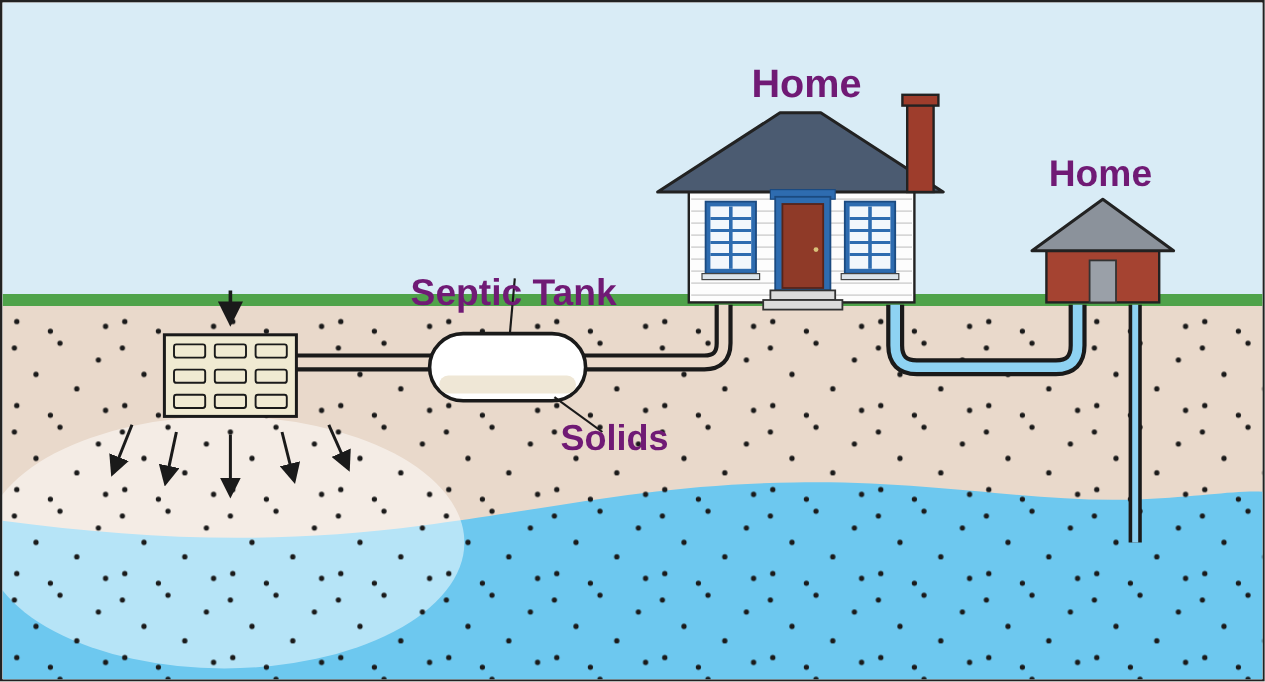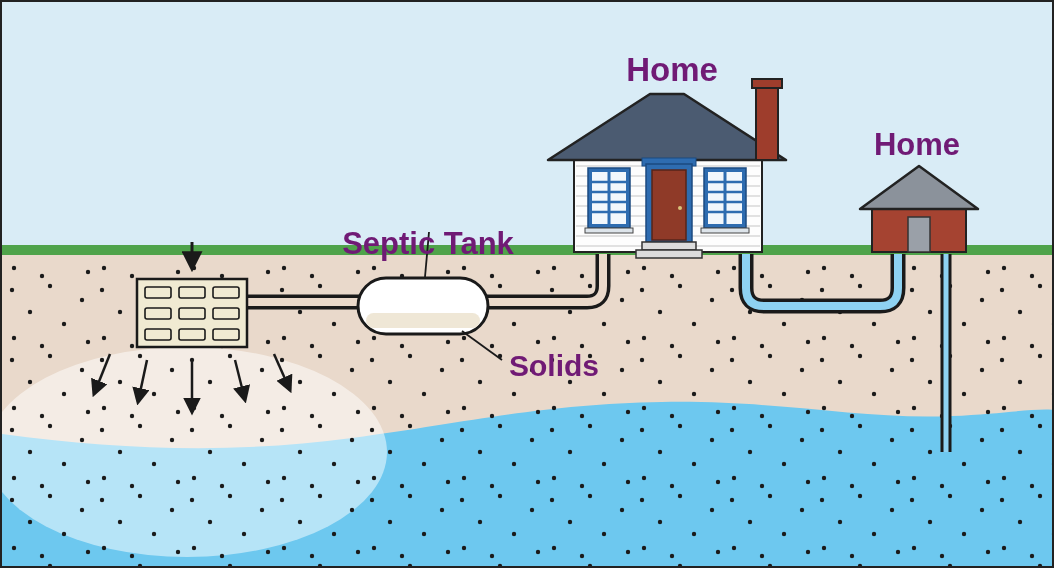--- a/index.html
+++ b/index.html
@@ -175,16 +175,16 @@
 
   <div class="lbl lbl-xl" style="left:670px;top:50px;">Home</div>
 
   <div class="lbl lbl-lg" style="left:915px;top:126px;">Home</div>
 
   <div class="lbl lbl-lg" style="left:426px;top:190px;margin-top:35px;">Septic Tank</div>
 
   <div class="lbl lbl-lg" style="left:190px;top:166px;">
   </div>
 
-  <div class="lbl lbl-md" style="left:552px;top:348px;">Solids</div>
+  <div class="lbl lbl-md" style="left:510px;top:348px;">Solids</div>
 
 
 </div>
 
 </body></html>

